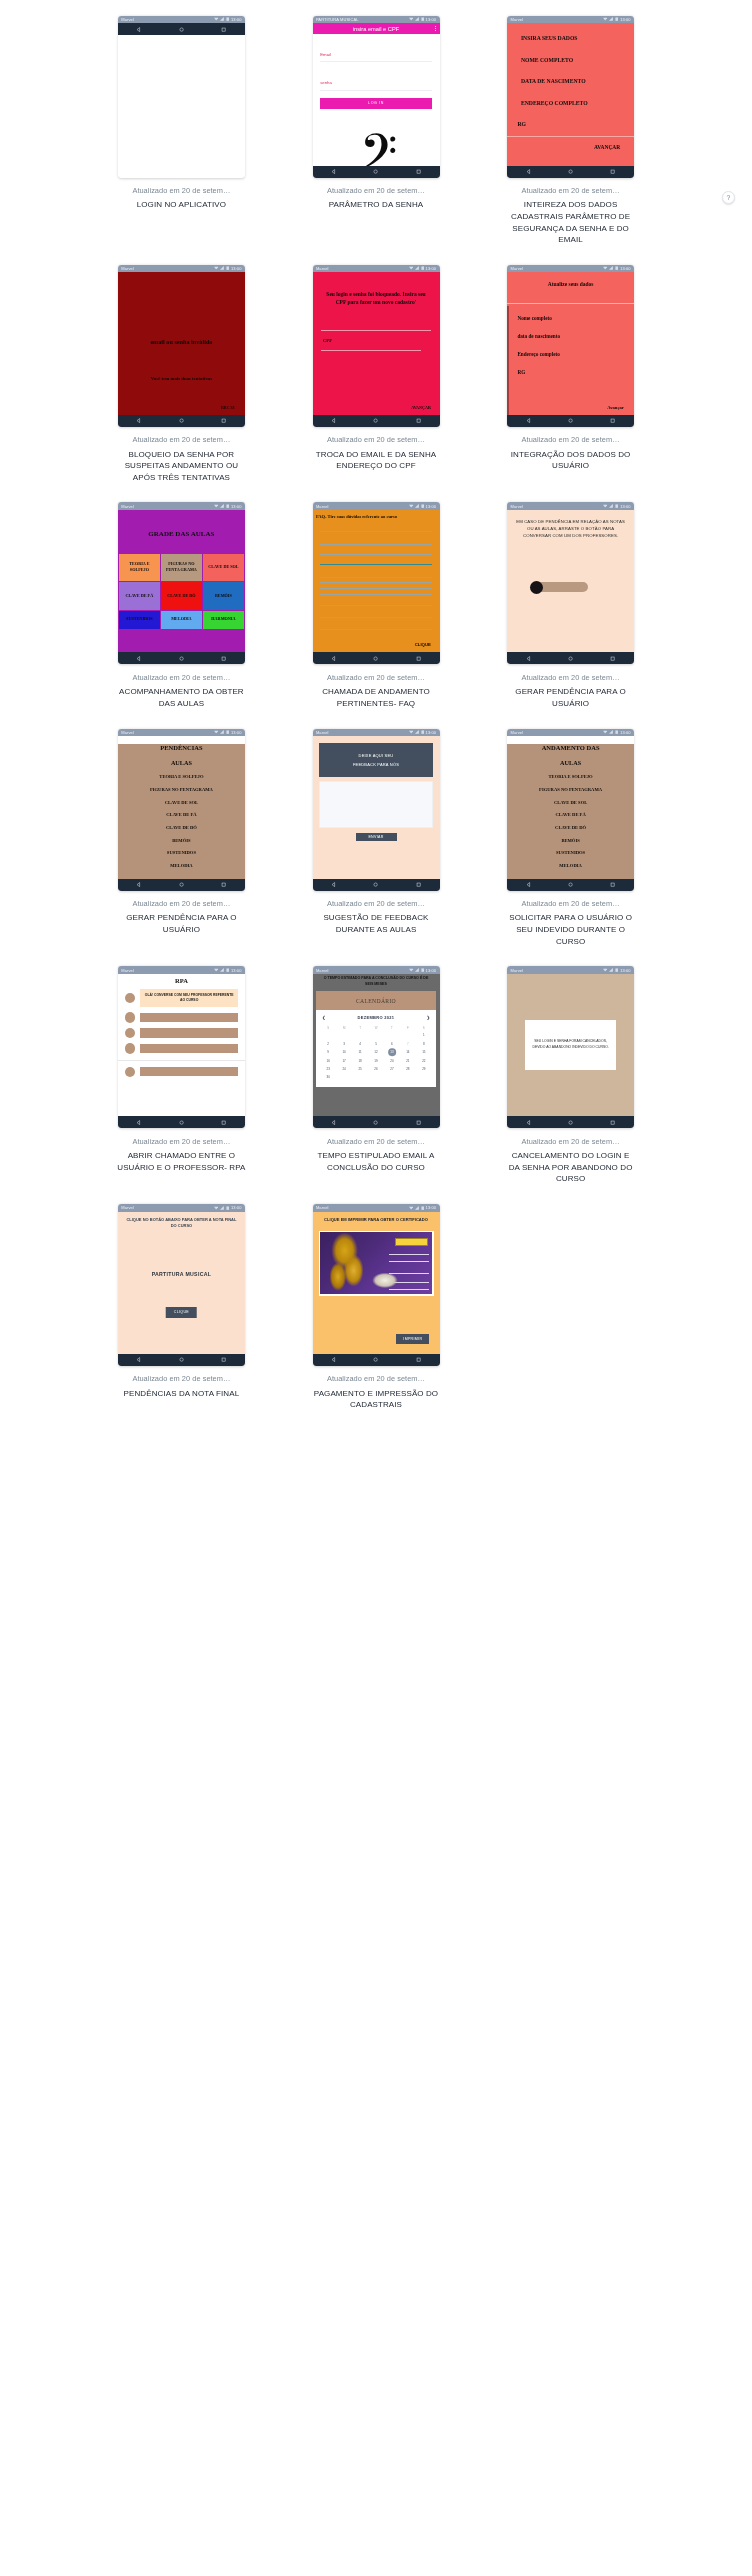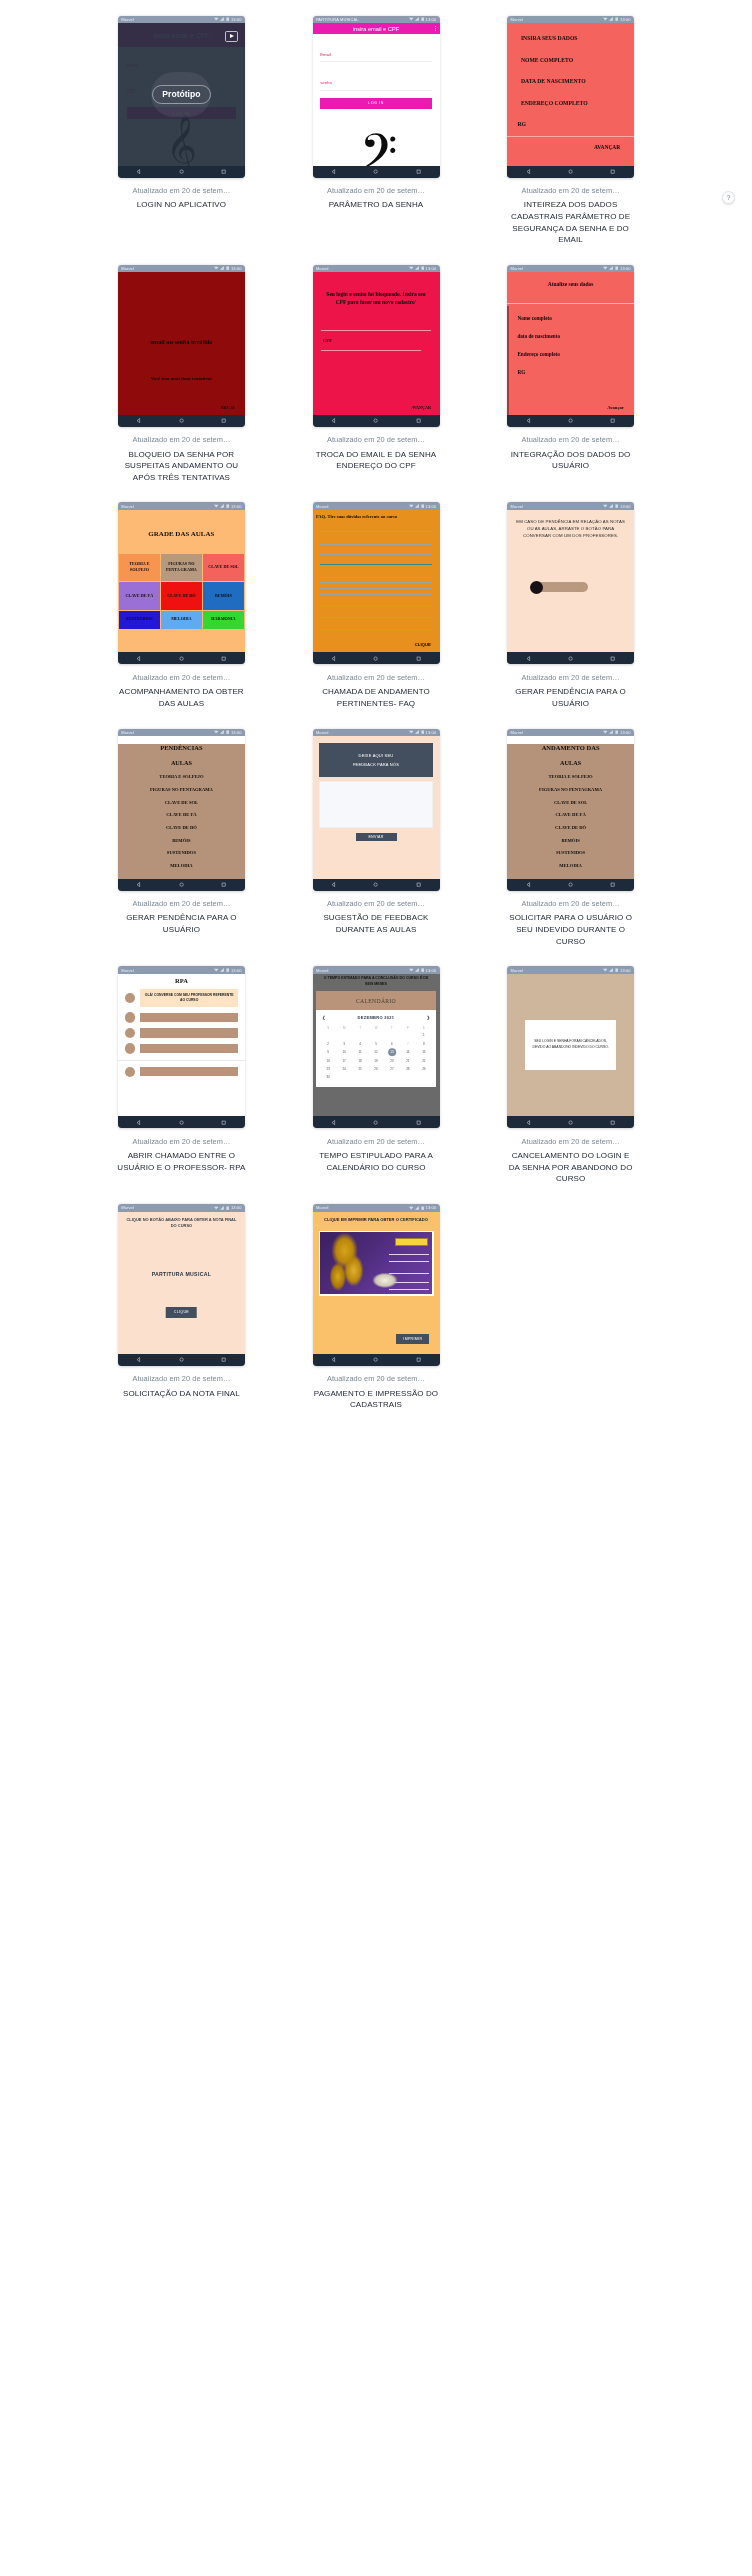--- a/index.html
+++ b/index.html
@@ -150,21 +150,21 @@
 
   
   .s-integ { height:100%; background:#f4635e; position:relative; font-family:"Liberation Serif", serif;}
   .s-integ .hd { padding-top:8.6px; text-align:center; font-size:5.5px; font-weight:bold; color:#140a0a;}
   .s-integ .sep { height:0.9px; background:rgba(255,255,255,.5); margin-top:15.5px;}
   .s-integ .side { position:absolute; left:0; top:34px; bottom:0; width:1.7px; background:rgba(90,20,20,.5);}
   .s-integ .it { margin: 12px 0 0 10.3px; font-size:5.2px; font-weight:bold; color:#140a0a;}
   .s-integ .av { position:absolute; bottom:5.2px; right:10.3px; font-size:4.6px; font-weight:bold; color:#150909;}
 
   
-  .s-grade { height:100%; background:#fdba74; display:flex; flex-direction:column;}
+  .s-grade { height:100%; background:#a21caf; display:flex; flex-direction:column;}
   .s-grade .ttl { text-align:center; margin-top: 20px; font-size:7px; font-weight:bold; color:#101010;
                   font-family:"Liberation Serif", serif; }
   .s-grade .gg { margin-top: 15.5px; display:grid; grid-template-columns: repeat(3,1fr); gap:0.9px; padding: 0 0.9px;}
   .s-grade .gc {
     height: 27.6px; display:flex; align-items:center; justify-content:center; text-align:center;
     font-size: 4.2px; font-weight:bold; color:#0e0e0e; line-height:1.55; padding: 0.9px;
     font-family:"Liberation Serif", serif;
   }
   .s-grade .gc.tall { height: 18px; }
 
@@ -275,36 +275,20 @@
                 <path d="M0 2 L5 8 L10 2 Z" fill="#d6dce6"></path>
               </svg>
             <svg width="4.3" height="4.3" viewBox="0 0 10 10">
                 <path d="M0 9 L9 0 L9 9 Z" fill="#d6dce6"></path>
               </svg>
             <svg width="3.4" height="4.3" viewBox="0 0 8 10">
                 <rect x="1" y="1" width="6" height="8" fill="#d6dce6"></rect>
               </svg>
             <span>13:00</span>
           </span>
-        </div>
-        <div class="screen">
-          <div class="s-login">
-            <div class="appbar">insira email e CPF</div>
-            <div class="fld"><span>Email</span></div>
-            <div class="fld"><span>CPF</span></div>
-            <div class="btn">LOG IN</div>
-            <div class="clef">𝄞</div>
-          </div>
-          <div class="overlay">
-            <div class="halo"></div>
-            <div class="proto-btn">Protótipo</div>
-            <div class="play-btn">
-                <span class="play-tri"></span>
-              </div>
-          </div>
         </div>
         <div class="navbar">
           <svg class="nb" viewBox="0 0 10 10">
               <path d="M7 1 L2 5 L7 9 Z" fill="none" stroke="#dfe4ec" stroke-width="1"></path>
             </svg>
           <svg class="nb" viewBox="0 0 10 10">
               <circle cx="5" cy="5" r="3.2" fill="none" stroke="#dfe4ec" stroke-width="1"></circle>
             </svg>
           <svg class="nb" viewBox="0 0 10 10">
               <rect x="2" y="2" width="6" height="6" fill="none" stroke="#dfe4ec" stroke-width="1"></rect>
@@ -982,21 +966,21 @@
             </svg>
           <svg class="nb" viewBox="0 0 10 10">
               <circle cx="5" cy="5" r="3.2" fill="none" stroke="#dfe4ec" stroke-width="1"></circle>
             </svg>
           <svg class="nb" viewBox="0 0 10 10">
               <rect x="2" y="2" width="6" height="6" fill="none" stroke="#dfe4ec" stroke-width="1"></rect>
             </svg>
         </div>
       </div>
       <div class="cap-date">Atualizado em 20 de setem…</div>
-      <div class="cap-title">TEMPO ESTIPULADO PARA A CALENDÁRIO DO CURSO</div>
+      <div class="cap-title">TEMPO ESTIPULADO EMAIL A CONCLUSÃO DO CURSO</div>
     </div>
 
     <div class="cell">
       <div class="phone">
         <div class="status">
           <span>Marvel</span>
           <span class="right">
             <svg width="4.3" height="4.3" viewBox="0 0 10 10">
                 <path d="M0 2 L5 8 L10 2 Z" fill="#d6dce6"></path>
               </svg>
@@ -1060,21 +1044,21 @@
             </svg>
           <svg class="nb" viewBox="0 0 10 10">
               <circle cx="5" cy="5" r="3.2" fill="none" stroke="#dfe4ec" stroke-width="1"></circle>
             </svg>
           <svg class="nb" viewBox="0 0 10 10">
               <rect x="2" y="2" width="6" height="6" fill="none" stroke="#dfe4ec" stroke-width="1"></rect>
             </svg>
         </div>
       </div>
       <div class="cap-date">Atualizado em 20 de setem…</div>
-      <div class="cap-title">SOLICITAÇÃO DA NOTA FINAL</div>
+      <div class="cap-title">PENDÊNCIAS DA NOTA FINAL</div>
     </div>
 
     <div class="cell">
       <div class="phone">
         <div class="status">
           <span>Marvel</span>
           <span class="right">
             <svg width="4.3" height="4.3" viewBox="0 0 10 10">
                 <path d="M0 2 L5 8 L10 2 Z" fill="#d6dce6"></path>
               </svg>

